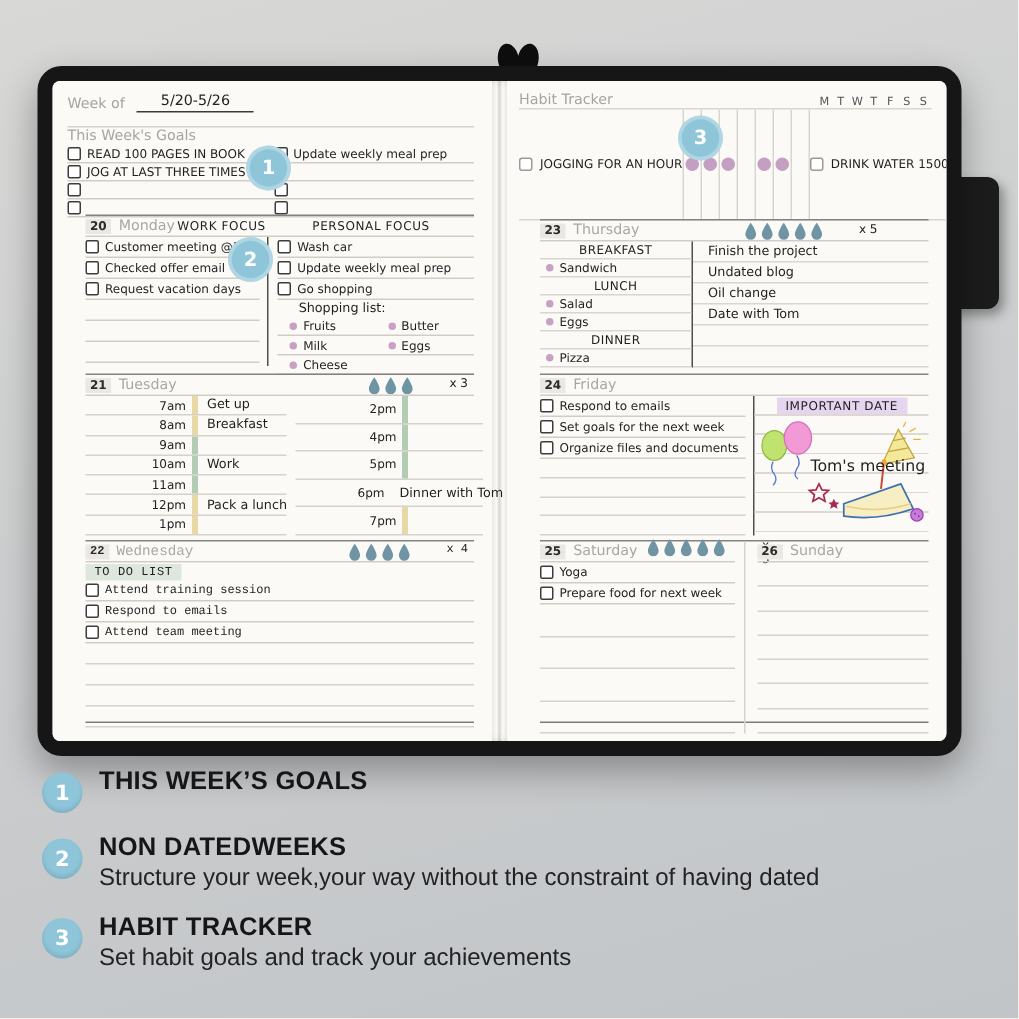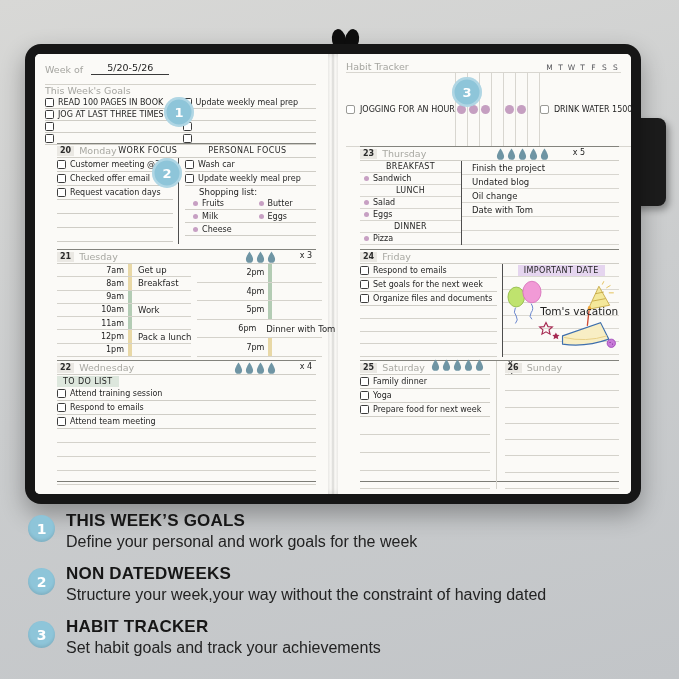--- a/index.html
+++ b/index.html
@@ -57,21 +57,21 @@
   .tbody{display:flex;height:93px;}
   .tcolL{width:52%;display:flex;flex-direction:column;}
   .tcolR{width:48%;display:flex;flex-direction:column;padding-left:6px;}
   .trow{flex:1;display:flex;align-items:center;border-bottom:1px solid #d4d2cb;}
   .ttime{width:26px;text-align:right;padding-right:4px;font-size:8px;color:#222;margin-left:41px;}
   .tbar{width:4px;align-self:stretch;margin-right:6px;background:transparent;}
   .bar-tan .tbar{background:#e8d8a6;}
   .bar-green .tbar{background:#b3ccb4;}
   .tev{font-size:8.5px;color:#1f1f1f;white-space:nowrap;}
   
-  .wednesday{top:306px;height:128px;}
+  .wednesday{top:306px;height:128px;font-family:Liberation Mono, monospace;}
   .wednesday::after{content:'';position:absolute;left:0;right:0;bottom:7px;border-top:1.5px solid #7c7c76;}
   .chiprow{height:12px;display:flex;align-items:center;}
   
   .habit{position:absolute;left:8px;right:10px;top:4px;height:88px;}
   .hhead{display:flex;align-items:flex-end;height:14px;}
   .htitle{flex:1;}
   .hletters{display:flex;margin-right:0;}
   .hletter{width:11px;text-align:center;font-size:7.5px;color:#55555a;}
   .hgrid{display:flex;flex-direction:row;height:74px;border-top:1px solid #d8d6d0;}
   .hrow{flex:1;display:flex;align-items:stretch;border-bottom:1px solid #d8d6d0;}
@@ -205,20 +205,24 @@
               <div class="crow"></div>
             </div>
             <div class="mpers">
               <div class="crow">
                   <span class="cb"></span>
                   <span class="hw">Wash car</span>
                 </div>
               <div class="crow">
                   <span class="cb"></span>
                   <span class="hw">Update weekly meal prep</span>
+                </div>
+              <div class="crow">
+                  <span class="cb"></span>
+                  <span class="hw">Go shopping</span>
                 </div>
               <div class="shoplabel">Shopping list:</div>
               <div class="shoprow">
                 <div class="bcell">
                     <span class="bdot"></span>
                     <span class="hw">Fruits</span>
                   </div>
                 <div class="bcell">
                     <span class="bdot"></span>
                     <span class="hw">Butter</span>
@@ -600,21 +604,21 @@
                 <path d="M52 48 l2.4 4.8 5.3 .5 -4 3.5 1.2 5.2 -4.9 -2.8 -4.9 2.8 1.2 -5.2 -4 -3.5 5.3 -.5 Z" fill="none" stroke="#a62a52" stroke-width="1.4"></path>
                 <path d="M64 60 l1.4 2.8 3 .3 -2.2 2 .7 3 -2.9 -1.6 -2.9 1.6 .7 -3 -2.2 -2 3 -.3 Z" fill="#a62a52"></path>
                 <line x1="104" y1="34" x2="102" y2="52" stroke="#cf4a32" stroke-width="1.6"></line>
                 <ellipse cx="104.5" cy="31" rx="2" ry="3" fill="#f0a63c"></ellipse>
                 <path d="M72 64 L118 48 L128 68 Q100 78 72 74 Z" fill="#f8eec4" stroke="#3e6fae" stroke-width="1.4"></path>
                 <path d="M74 66 Q100 72 126 64" stroke="#e8cf86" stroke-width="1.2" fill="none"></path>
                 <circle cx="131" cy="73" r="5" fill="#c77bd8" stroke="#9c3fb5" stroke-width="1"></circle>
                 <circle cx="129.5" cy="72" r=".7" fill="#7d2f92"></circle>
                   <circle cx="132.5" cy="74" r=".7" fill="#7d2f92"></circle>
               </svg>
-              <span class="fr-note">Tom's vacation</span>
+              <span class="fr-note">Tom's meeting</span>
             </div>
           </div>
         </div>
 
         <div class="section satsun">
           <div class="satcol">
             <div class="shead">
               <span class="dnum">25</span>
               <span class="dname">Saturday</span>
               <span class="drops sat-drops">
@@ -633,24 +637,20 @@
                     </svg>
                     <svg width="9" height="12" viewBox="0 0 10 14" style="display:block">
                       <path d="M5 .5C5 .5.8 6.4.8 9.6a4.2 4.2 0 0 0 8.4 0C9.2 6.4 5 .5 5 .5Z" fill="#6f95a4"></path>
                     </svg>
                   </span>
                   <span class="mult">x 5</span>
                 </span>
             </div>
             <div class="crow">
                 <span class="cb"></span>
-                <span class="hw">Family dinner</span>
-              </div>
-            <div class="crow">
-                <span class="cb"></span>
                 <span class="hw">Yoga</span>
               </div>
             <div class="crow">
                 <span class="cb"></span>
                 <span class="hw">Prepare food for next week</span>
               </div>
             <div class="eline"></div>
             <div class="eline"></div>
             <div class="eline"></div>
             <div class="eline"></div>
@@ -675,21 +675,20 @@
 
   <div class="callout c1">1</div>
   <div class="callout c2">2</div>
   <div class="callout c3">3</div>
 
   <div class="features">
     <div class="feature">
       <div class="fcircle">1</div>
       <div class="ftext">
         <div class="ftitle">THIS WEEK’S GOALS</div>
-        <div class="fdesc">Define your personal and work goals for the week</div>
       </div>
     </div>
     <div class="feature">
       <div class="fcircle">2</div>
       <div class="ftext">
         <div class="ftitle">NON DATEDWEEKS</div>
         <div class="fdesc">Structure your week,your way without the constraint of having dated</div>
       </div>
     </div>
     <div class="feature">

